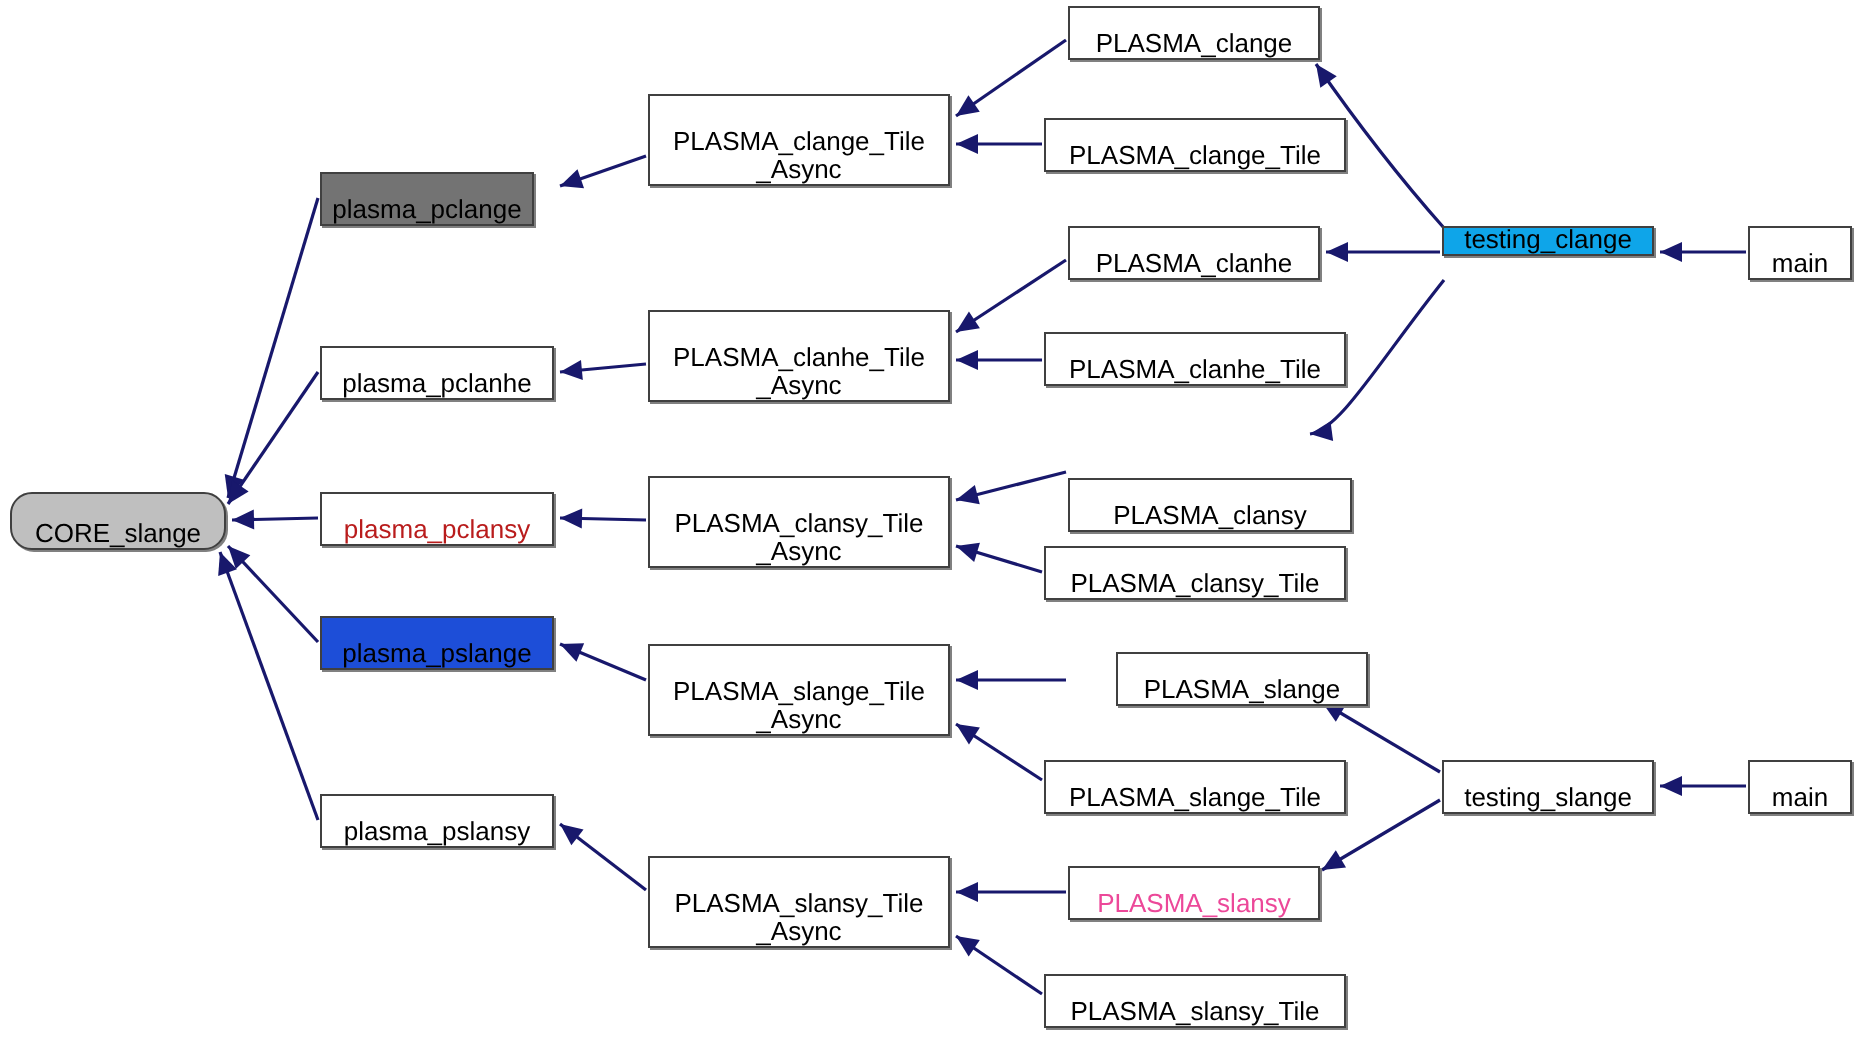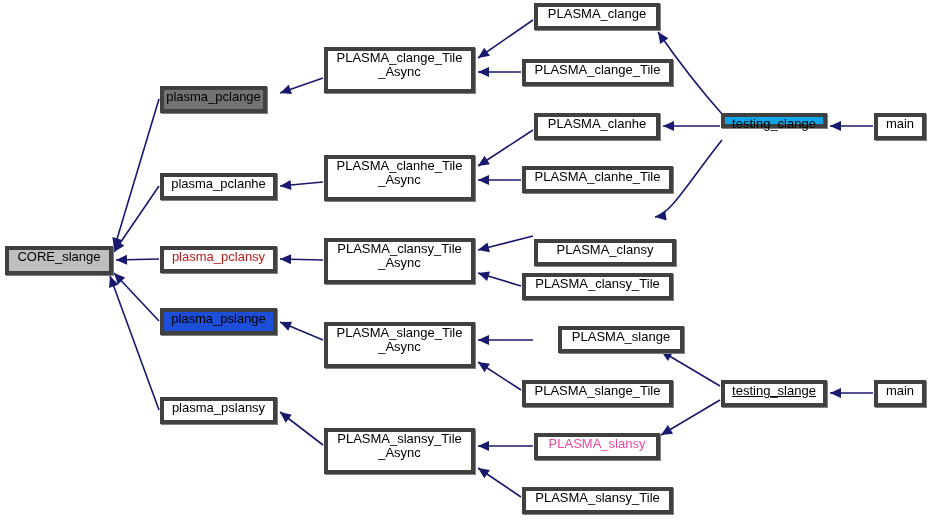--- a/index.html
+++ b/index.html
@@ -19,27 +19,27 @@
     position: absolute;
     left: 0;
     top: 0;
     width: 931px;
     height: 520px;
     pointer-events: none;
   }
   .node {
     position: absolute;
     box-sizing: border-box;
-    border: 4px solid #404040;
+    border: 1px solid #404040;
     background: #ffffff;
     color: #000000;
     font-size: 13px;
     line-height: 14px;
     display: flex;
-    align-items: flex-start;
+    align-items: flex-end;
     justify-content: center;
     text-align: center;
     white-space: pre-line;
     box-shadow: 1px 1px 0 #808080;
     z-index: 2;
   }
   .node.highlight {
     background: #bfbfbf;
   }
   .node-label {
@@ -156,21 +156,21 @@
       <g>
         <line x1="873" y1="126" x2="830" y2="126" stroke="#18186c" stroke-width="1.6"></line>
         <polygon points="830,126 841,131 841,121" fill="#18186c"></polygon>
       </g>
       <g>
         <line x1="873" y1="393" x2="830" y2="393" stroke="#18186c" stroke-width="1.6"></line>
         <polygon points="830,393 841,398 841,388" fill="#18186c"></polygon>
       </g>
     </svg>
   <div id="node-layer">
-      <div class="node highlight" style="left: 5px; top: 246px; width: 108px; height: 29px; border-color: rgb(64, 64, 64); color: rgb(0, 0, 0); background: rgb(191, 191, 191);"><span class="node-label">CORE_slange</span></div>
+      <div class="node highlight" style="left: 5px; top: 246px; width: 108px; height: 29px; border-color: rgb(64, 64, 64); color: rgb(0, 0, 0); background: rgb(191, 191, 191); border-radius: 11px;"><span class="node-label">CORE_slange</span></div>
       <div class="node" style="left: 160px; top: 86px; width: 107px; height: 27px; border-color: rgb(64, 64, 64); color: rgb(0, 0, 0); background: #737373;"><span class="node-label">plasma_pclange</span></div>
       <div class="node" style="left: 160px; top: 173px; width: 117px; height: 27px; border-color: rgb(64, 64, 64); color: rgb(0, 0, 0); background: rgb(255, 255, 255);"><span class="node-label">plasma_pclanhe</span></div>
       <div class="node" style="left: 160px; top: 246px; width: 117px; height: 27px; border-color: rgb(64, 64, 64); color: #b91c1c; background: rgb(255, 255, 255);"><span class="node-label">plasma_pclansy</span></div>
       <div class="node" style="left: 160px; top: 308px; width: 117px; height: 27px; border-color: rgb(64, 64, 64); color: rgb(0, 0, 0); background: #1d4ed8;"><span class="node-label">plasma_pslange</span></div>
       <div class="node" style="left: 160px; top: 397px; width: 117px; height: 27px; border-color: rgb(64, 64, 64); color: rgb(0, 0, 0); background: rgb(255, 255, 255);"><span class="node-label">plasma_pslansy</span></div>
       <div class="node" style="left: 324px; top: 47px; width: 151px; height: 46px; border-color: rgb(64, 64, 64); color: rgb(0, 0, 0); background: rgb(255, 255, 255);"><span class="node-label">PLASMA_clange_Tile
 _Async</span></div>
       <div class="node" style="left: 324px; top: 155px; width: 151px; height: 46px; border-color: rgb(64, 64, 64); color: rgb(0, 0, 0); background: rgb(255, 255, 255);"><span class="node-label">PLASMA_clanhe_Tile
 _Async</span></div>
       <div class="node" style="left: 324px; top: 238px; width: 151px; height: 46px; border-color: rgb(64, 64, 64); color: rgb(0, 0, 0); background: rgb(255, 255, 255);"><span class="node-label">PLASMA_clansy_Tile
@@ -183,17 +183,17 @@
       <div class="node" style="left: 522px; top: 59px; width: 151px; height: 27px; border-color: rgb(64, 64, 64); color: rgb(0, 0, 0); background: rgb(255, 255, 255);"><span class="node-label">PLASMA_clange_Tile</span></div>
       <div class="node" style="left: 534px; top: 113px; width: 126px; height: 27px; border-color: rgb(64, 64, 64); color: rgb(0, 0, 0); background: rgb(255, 255, 255);"><span class="node-label">PLASMA_clanhe</span></div>
       <div class="node" style="left: 522px; top: 166px; width: 151px; height: 27px; border-color: rgb(64, 64, 64); color: rgb(0, 0, 0); background: rgb(255, 255, 255);"><span class="node-label">PLASMA_clanhe_Tile</span></div>
       <div class="node" style="left: 534px; top: 219px; width: 142px; height: 27px; border-color: rgb(64, 64, 64); color: rgb(0, 0, 0); background: rgb(255, 255, 255); margin-top: 20px;"><span class="node-label">PLASMA_clansy</span></div>
       <div class="node" style="left: 522px; top: 273px; width: 151px; height: 27px; border-color: rgb(64, 64, 64); color: rgb(0, 0, 0); background: rgb(255, 255, 255);"><span class="node-label">PLASMA_clansy_Tile</span></div>
       <div class="node" style="left: 534px; top: 326px; width: 126px; height: 27px; border-color: rgb(64, 64, 64); color: rgb(0, 0, 0); background: rgb(255, 255, 255); margin-left: 24px;"><span class="node-label">PLASMA_slange</span></div>
       <div class="node" style="left: 522px; top: 380px; width: 151px; height: 27px; border-color: rgb(64, 64, 64); color: rgb(0, 0, 0); background: rgb(255, 255, 255);"><span class="node-label">PLASMA_slange_Tile</span></div>
       <div class="node" style="left: 534px; top: 433px; width: 126px; height: 27px; border-color: rgb(64, 64, 64); color: #ec4899; background: rgb(255, 255, 255);"><span class="node-label">PLASMA_slansy</span></div>
       <div class="node" style="left: 522px; top: 487px; width: 151px; height: 27px; border-color: rgb(64, 64, 64); color: rgb(0, 0, 0); background: rgb(255, 255, 255);"><span class="node-label">PLASMA_slansy_Tile</span></div>
       <div class="node" style="left: 721px; top: 113px; width: 106px; height: 15px; border-color: rgb(64, 64, 64); color: rgb(0, 0, 0); background: #0ea5e9;"><span class="node-label">testing_clange</span></div>
-      <div class="node" style="left: 721px; top: 380px; width: 106px; height: 27px; border-color: rgb(64, 64, 64); color: rgb(0, 0, 0); background: rgb(255, 255, 255); text-decoration: underline;"><span class="node-label">testing_slange</span></div>
+      <div class="node" style="left: 721px; top: 380px; width: 106px; height: 27px; border-color: rgb(64, 64, 64); color: rgb(0, 0, 0); background: rgb(255, 255, 255);"><span class="node-label">testing_slange</span></div>
       <div class="node" style="left: 874px; top: 113px; width: 52px; height: 27px; border-color: rgb(64, 64, 64); color: rgb(0, 0, 0); background: rgb(255, 255, 255);"><span class="node-label">main</span></div>
       <div class="node" style="left: 874px; top: 380px; width: 52px; height: 27px; border-color: rgb(64, 64, 64); color: rgb(0, 0, 0); background: rgb(255, 255, 255);"><span class="node-label">main</span></div>
     </div>
 </div>
 
 </body></html>

